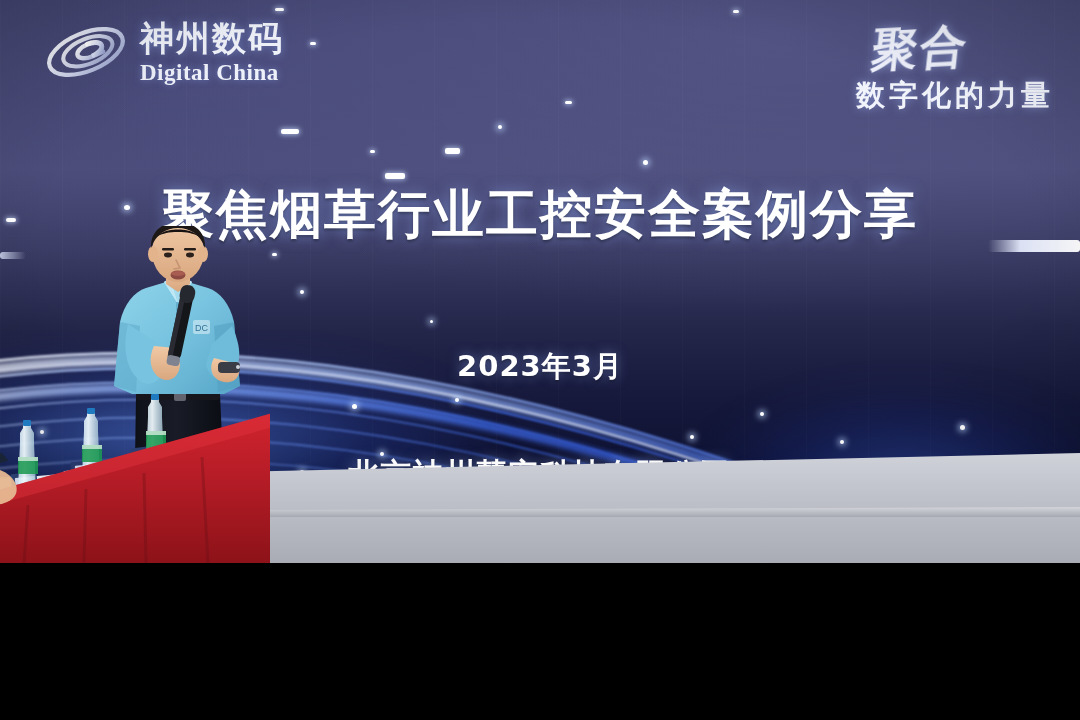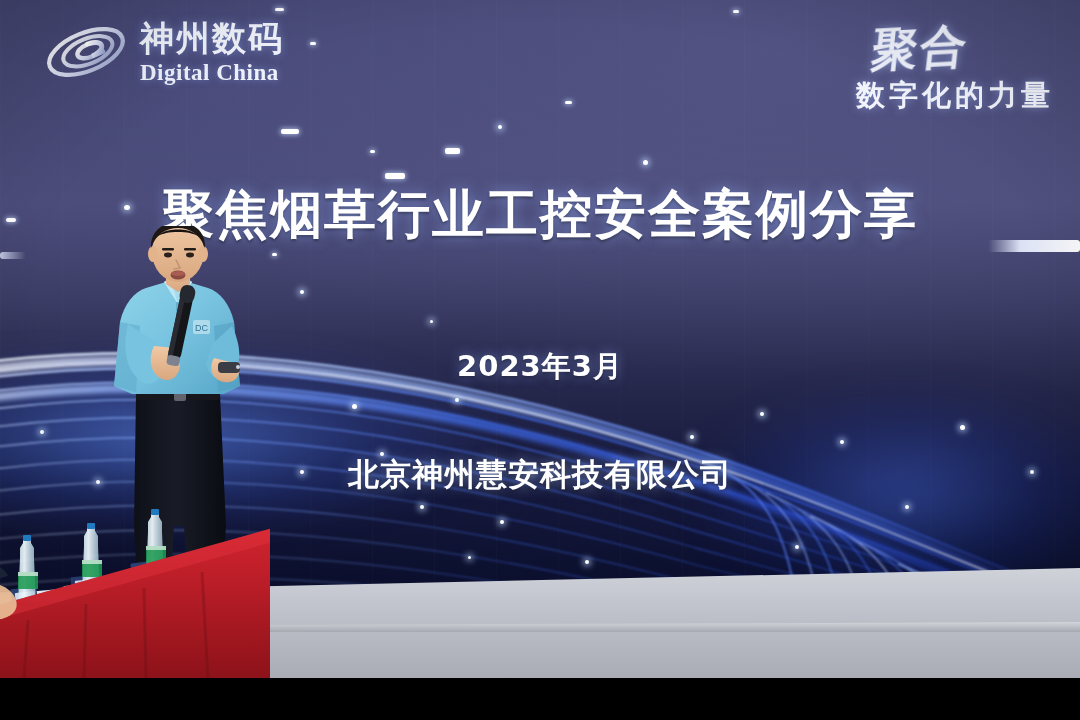--- a/index.html
+++ b/index.html
@@ -1,21 +1,21 @@
 <!DOCTYPE html>
 <html><head>
 <meta charset="utf-8">
 <title>Conference Presentation Photo</title>
 <style>
   html,body{margin:0;padding:0;background:#000;}
   body{font-family:"Liberation Sans","DejaVu Sans",sans-serif;}
 
   #stage{
     position:relative;
-    width:1080px;height:678px;
+    width:1080px;height:563px;
     overflow:hidden;
     background:#0f766e;
     user-select:none;
   }
 
   
   .led-screen{
     position:absolute;inset:0;
     background:
       radial-gradient(120% 90% at 72% 6%,  rgba(96,97,150,.55) 0%, rgba(58,58,100,0) 55%),

